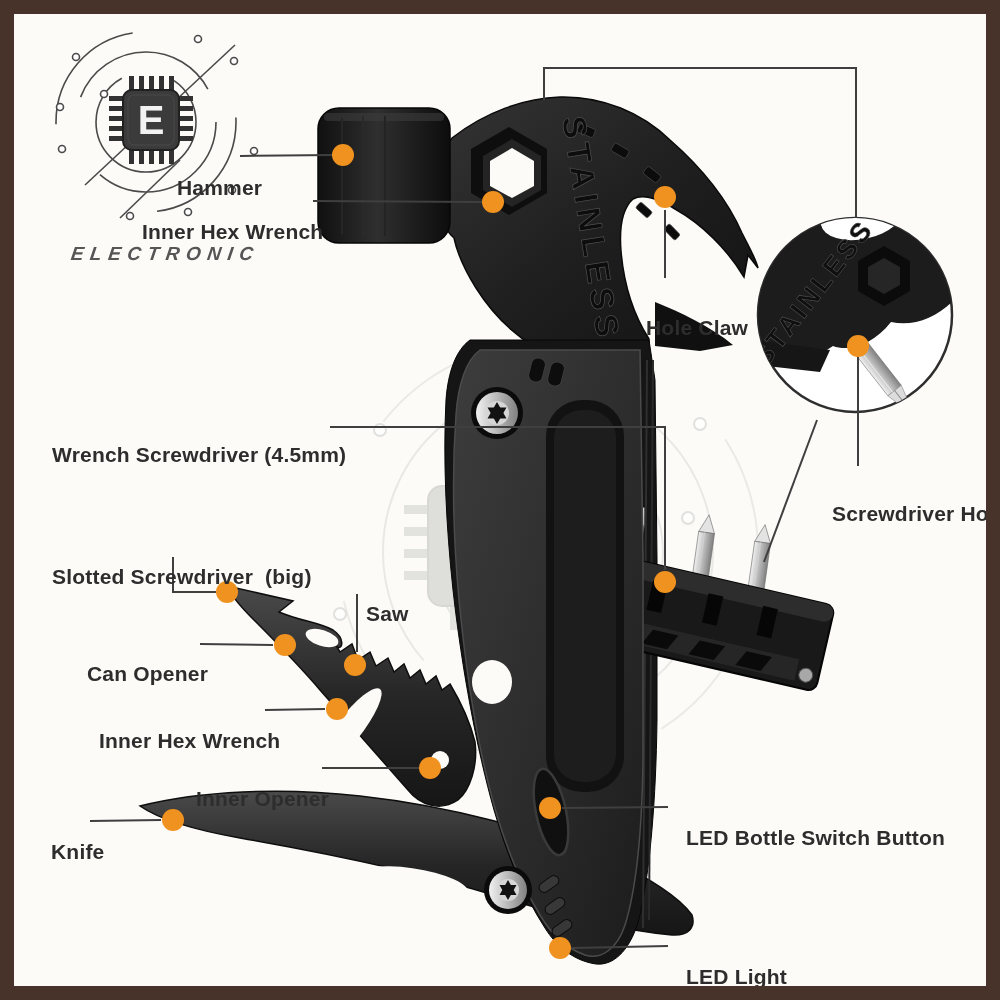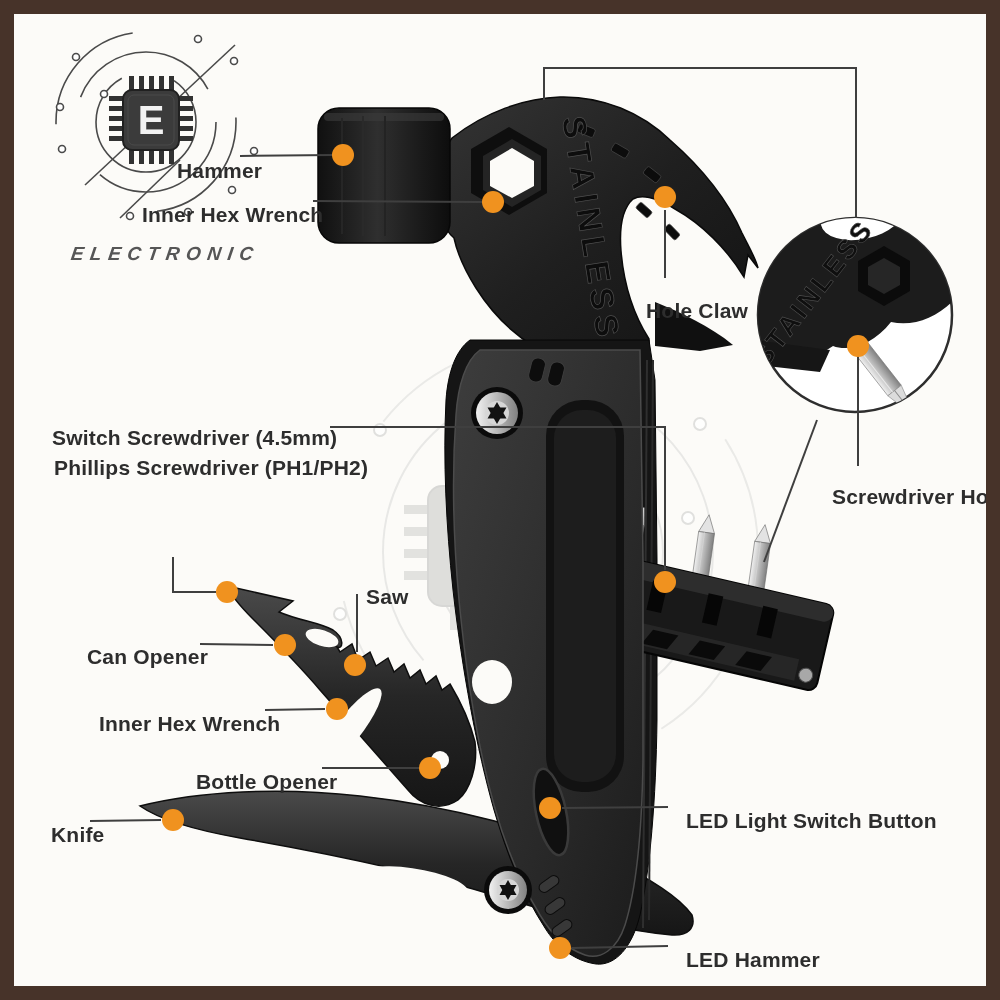--- a/index.html
+++ b/index.html
@@ -2,21 +2,21 @@
 <html><head>
 <meta charset="utf-8">
 <style>
   html,body{margin:0;padding:0;background:#888;}
   .page{position:relative;width:1000px;height:1000px;box-sizing:border-box;
         border:14px solid #473329;background:#FCFBF8;overflow:hidden;
         font-family:"Liberation Sans",sans-serif;}
   .canvas{position:absolute;inset:0;}
   svg{position:absolute;left:0;top:0;}
   .label{position:absolute;font-size:21px;font-weight:700;color:#2D2D2D;
-         line-height:26px;white-space:pre;letter-spacing:.2px;}
+         line-height:26px;white-space:pre;letter-spacing:.2px;margin-top:17px;}
   .brand-word{position:absolute;left:57px;top:229px;font-size:19px;font-weight:700;
          font-style:italic;letter-spacing:6.5px;color:#565656;transform:skewX(-8deg);}
 </style>
 </head>
 <body>
 
 <div class="page">
  <div class="canvas">
 
   <svg width="972" height="972" viewBox="14 14 972 972">
@@ -351,26 +351,26 @@
       <circle cx="173" cy="820" r="11"></circle>
       <circle cx="550" cy="808" r="11"></circle>
       <circle cx="560" cy="948" r="11"></circle>
       <circle cx="858" cy="346" r="11"></circle>
     </g>
   </svg>
 
   <div class="label" style="left:163px;top:144px;">Hammer</div>
   <div class="label" style="left:128px;top:188px;">Inner Hex Wrench</div>
   <div class="label" style="left:632px;top:284px;">Hole Claw</div>
-  <div class="label" style="left:38px;top:411px;">Switch Screwdriver (4.5mm)</div>
-  <div class="label" style="left:40px;top:441px;">Phillips Screwdriver (PH1/PH2)</div>
+  <div class="label" style="left:38px;top:411px;">Wrench Screwdriver (4.5mm)</div>
+  <div class="label" style="left:38px;top:533px;">Slotted Screwdriver  (big)</div>
   <div class="label" style="left:352px;top:570px;">Saw</div>
   <div class="label" style="left:73px;top:630px;text-align:right;">Can Opener</div>
   <div class="label" style="left:85px;top:697px;">Inner Hex Wrench</div>
-  <div class="label" style="left:182px;top:755px;">Bottle Opener</div>
+  <div class="label" style="left:182px;top:755px;">Inner Opener</div>
   <div class="label" style="left:37px;top:808px;text-align:center;">Knife</div>
-  <div class="label" style="left:672px;top:794px;">LED Light Switch Button</div>
-  <div class="label" style="left:672px;top:933px;">LED Hammer</div>
+  <div class="label" style="left:672px;top:794px;">LED Bottle Switch Button</div>
+  <div class="label" style="left:672px;top:933px;">LED Light</div>
   <div class="label" style="left:818px;top:470px;">Screwdriver Hole</div>
 
   <div class="brand-word">ELECTRONIC</div>
  </div>
 </div>
 
 </body></html>

